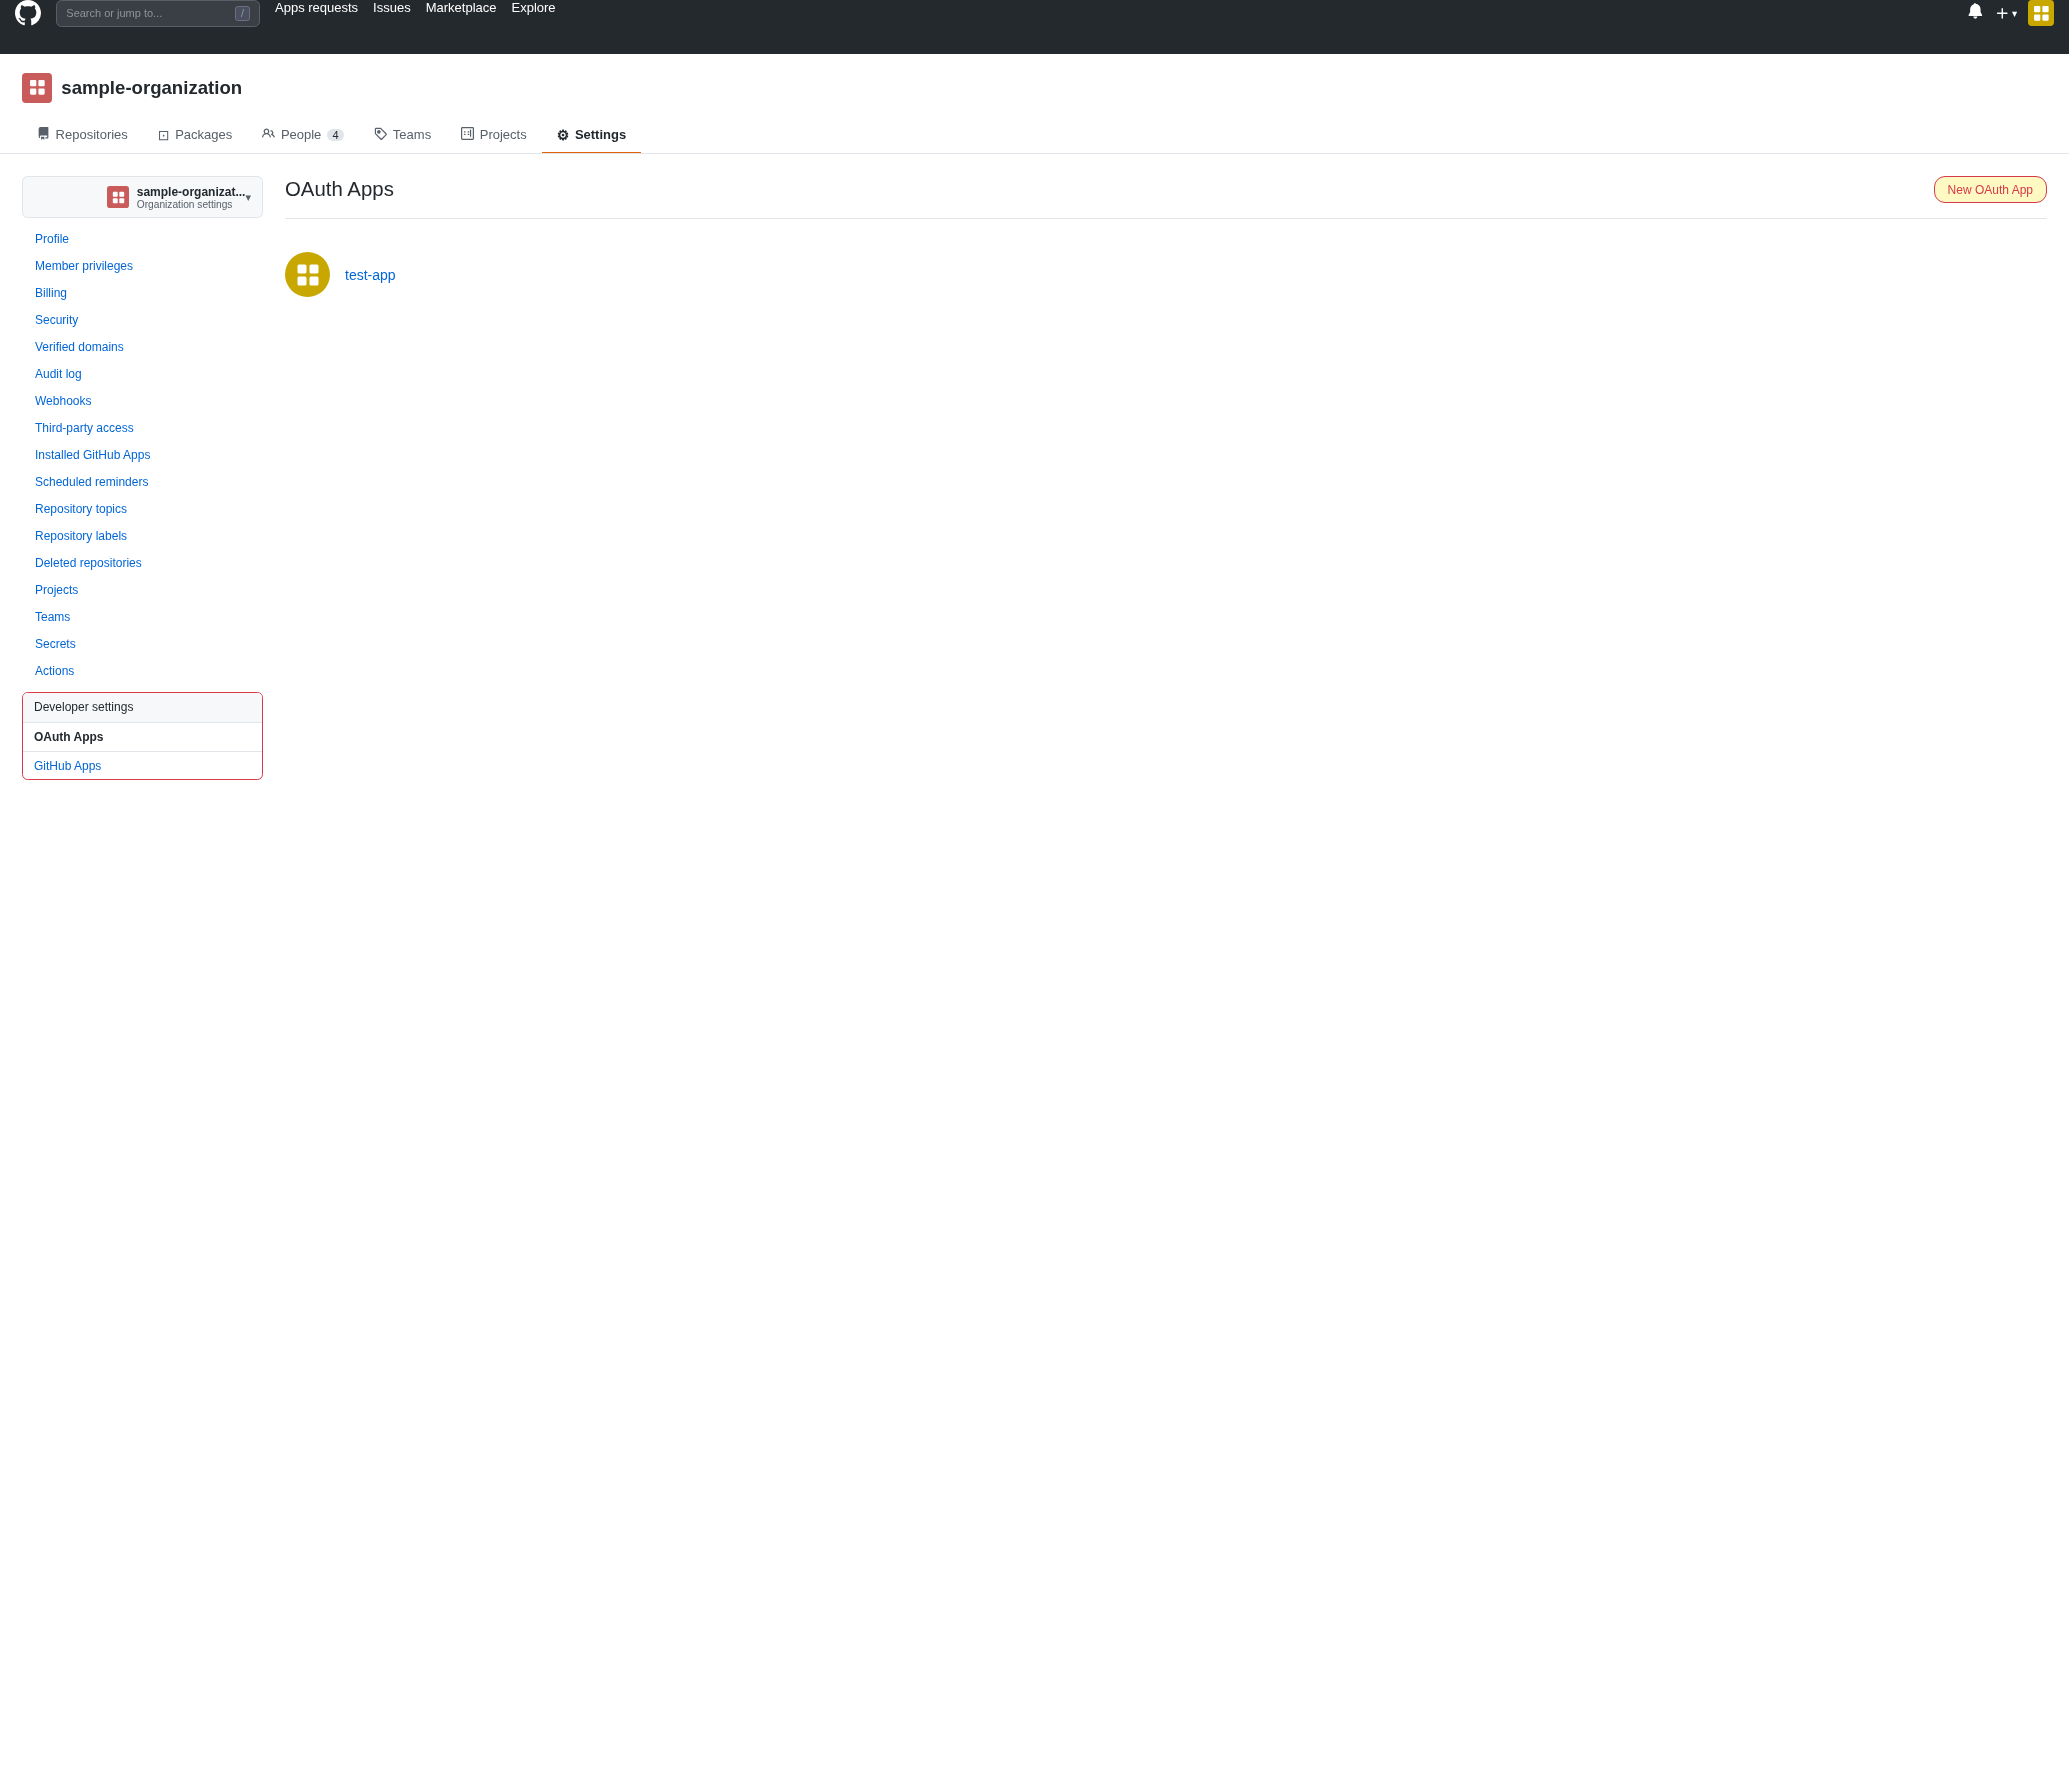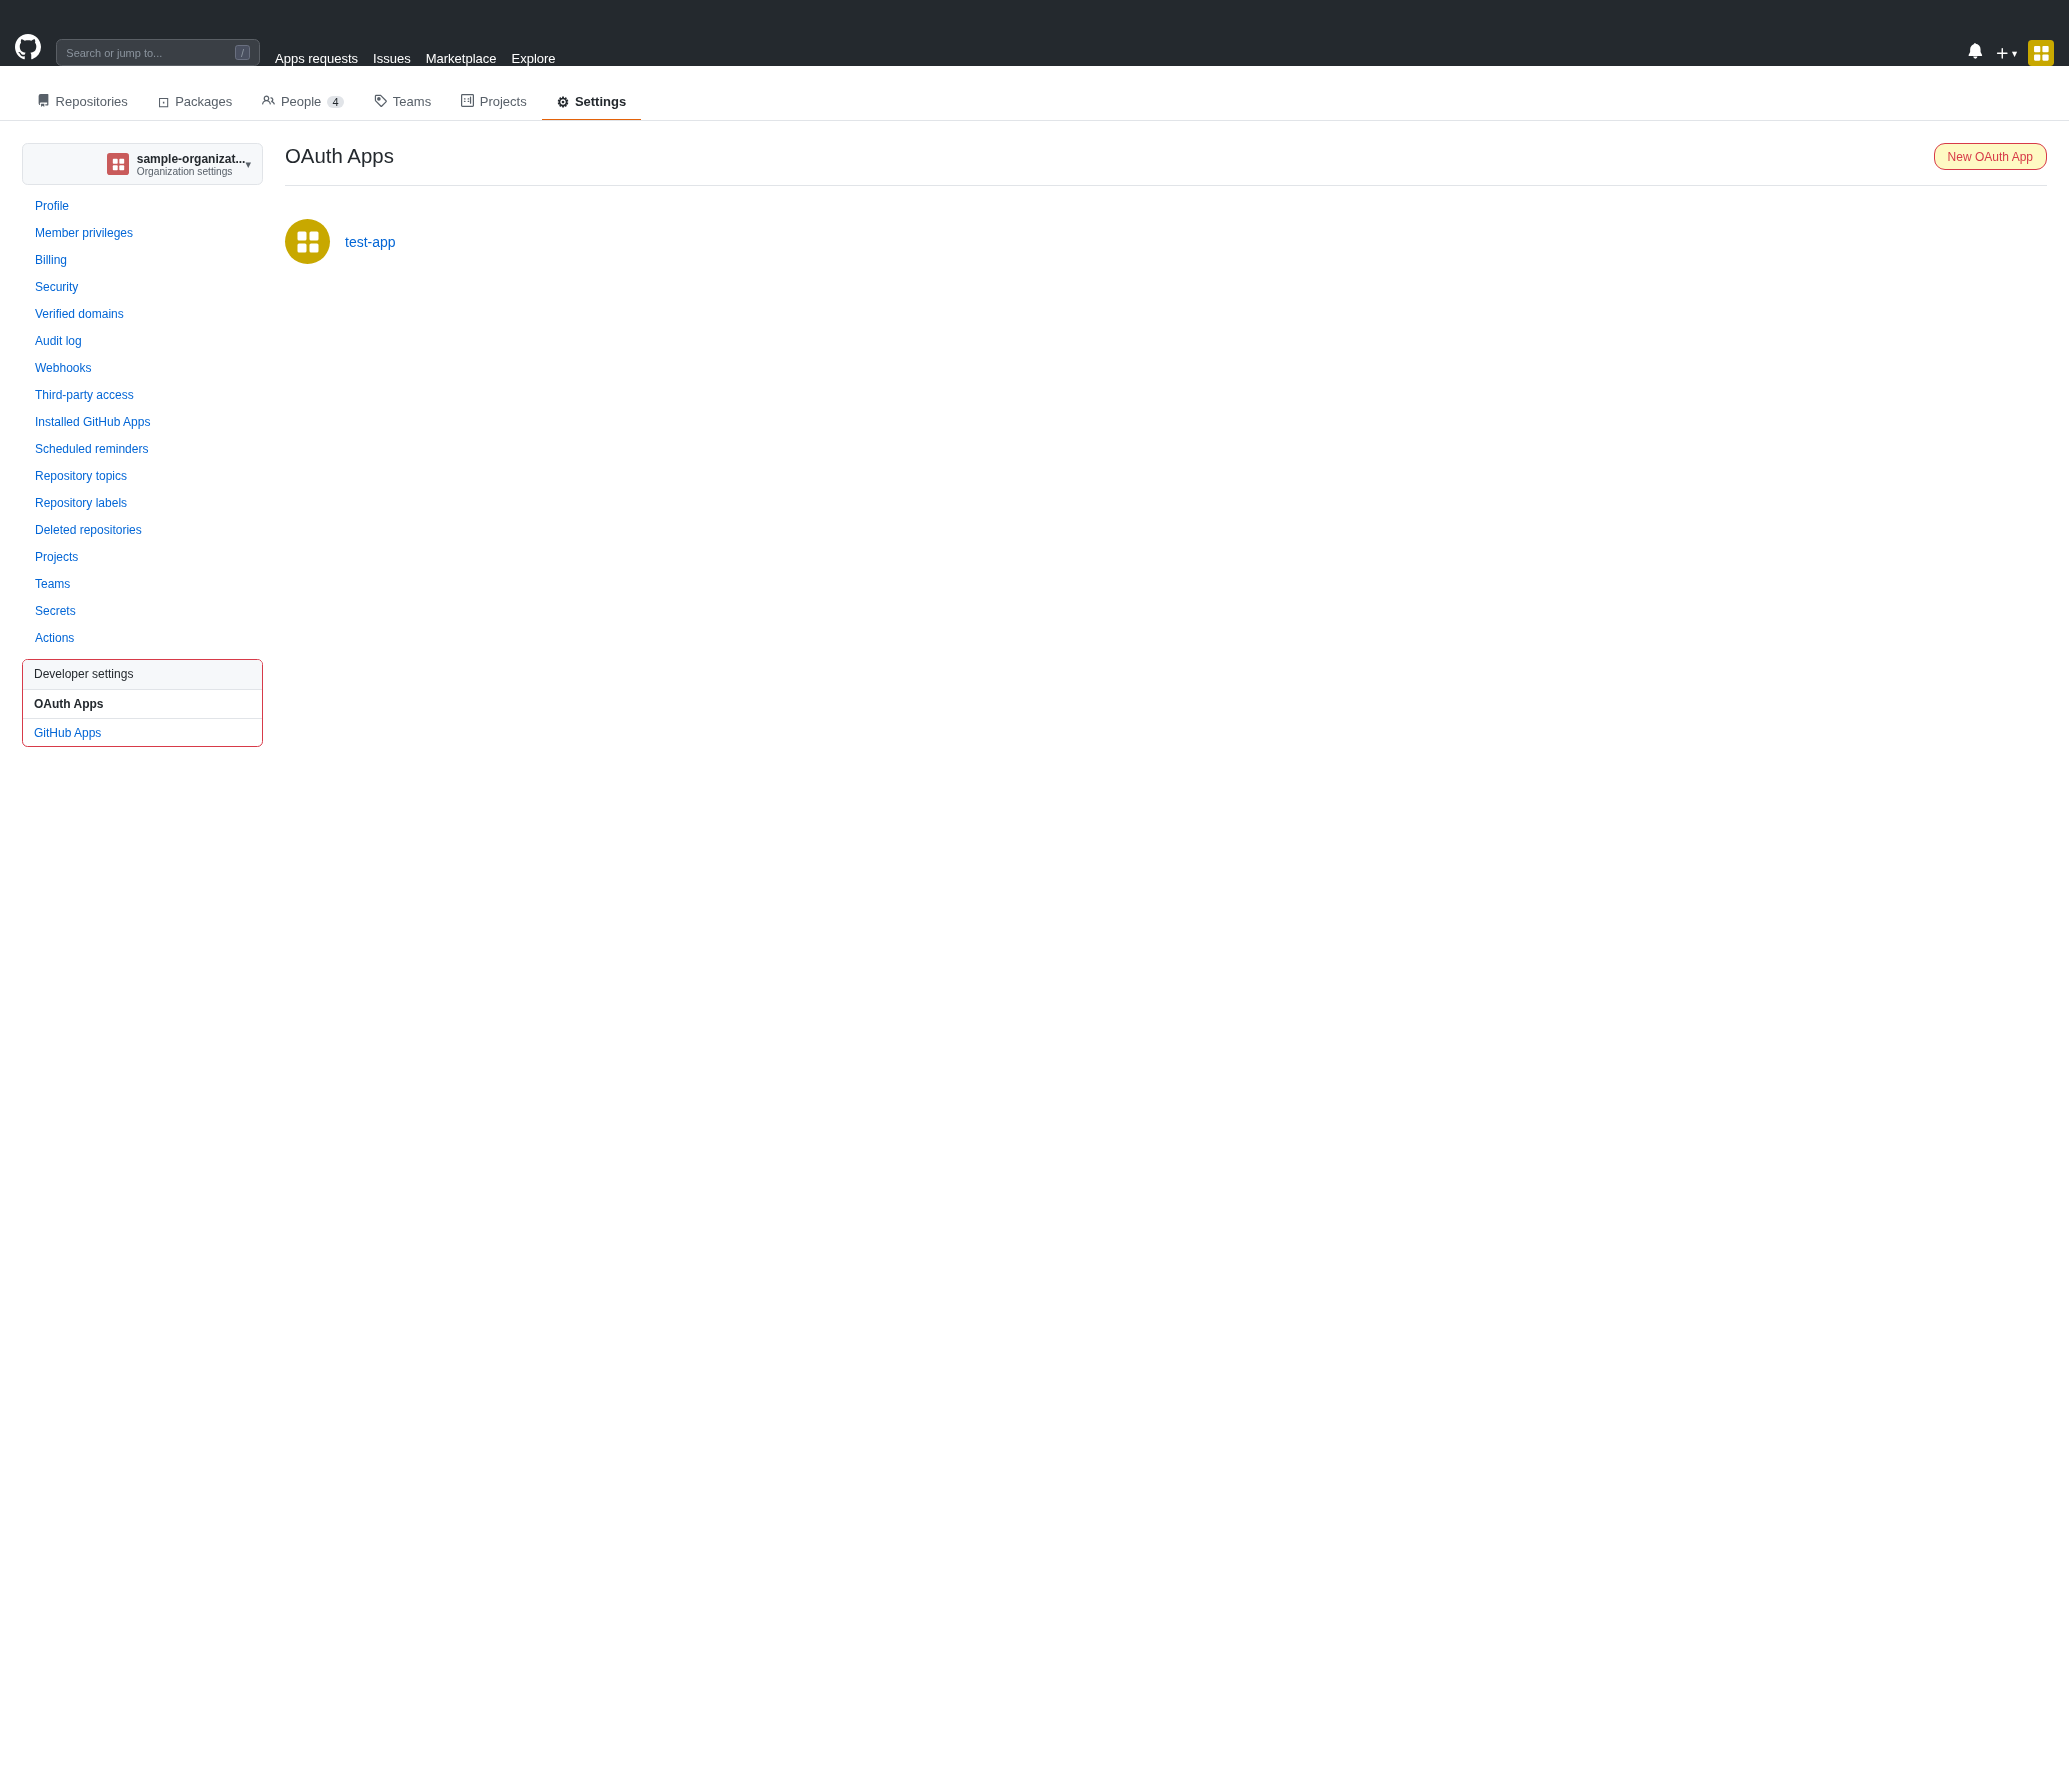--- a/index.html
+++ b/index.html
@@ -1,23 +1,23 @@
 <!DOCTYPE html>
 <html style="font-size:15px"><head>
   <meta charset="utf-8">
   <style>
     * { box-sizing: border-box; margin: 0; padding: 0; }
     body { font-family: -apple-system, BlinkMacSystemFont, "Segoe UI", Helvetica, Arial, sans-serif; font-size: 13px; color: #24292e; background: #fff; }
 
     
     .topnav {
       background: #24292e;
-      height: 66px;
-      display: flex;
-      align-items: flex-end;
+      height: 54px;
+      display: flex;
+      align-items: flex-start;
       padding: 0 15px;
       gap: 15px;
     }
     .topnav-logo {
       color: #fff;
       font-size: 22px;
       flex-shrink: 0;
     }
     .topnav-search {
       background: #3a3f45;
@@ -331,20 +331,31 @@
         <rect x="1" y="1" width="6" height="6" rx="1"></rect>
         <rect x="9" y="1" width="6" height="6" rx="1"></rect>
         <rect x="1" y="9" width="6" height="6" rx="1"></rect>
         <rect x="9" y="9" width="6" height="6" rx="1"></rect>
       </svg>
     </div>
   </div>
 </nav>
 
 <div class="org-header">
+  <div class="org-title">
+    <div class="org-icon">
+      <svg width="16.7" height="16.7" viewBox="0 0 16 16" fill="white">
+        <rect x="1" y="1" width="6" height="6" rx="1"></rect>
+        <rect x="9" y="1" width="6" height="6" rx="1"></rect>
+        <rect x="1" y="9" width="6" height="6" rx="1"></rect>
+        <rect x="9" y="9" width="6" height="6" rx="1"></rect>
+      </svg>
+    </div>
+    <span class="org-name">sample-organization</span>
+  </div>
   <div class="org-tabs">
     <a class="org-tab">
       <span class="tab-icon">
         <svg width="13" height="13" viewBox="0 0 16 16" fill="currentColor">
           <path d="M2 2.5A2.5 2.5 0 014.5 0h8.75a.75.75 0 01.75.75v12.5a.75.75 0 
             01-.75.75h-2.5a.75.75 0 110-1.5h1.75v-2h-8a1 1 0 00-.714 1.7.75.75 0 
             01-1.072 1.05A2.495 2.495 0 012 11.5v-9zm10.5-1V9h-8c-.356 0-.694.074-1 
             .208V2.5a1 1 0 011-1h8zM5 12.25v3.25a.25.25 0 00.4.2l1.45-1.087a.25.25 
             0 01.3 0L8.6 15.7a.25.25 0 00.4-.2v-3.25a.25.25 0 00-.25-.25h-3.5a.25.25 
             0 00-.25.25z"></path>

